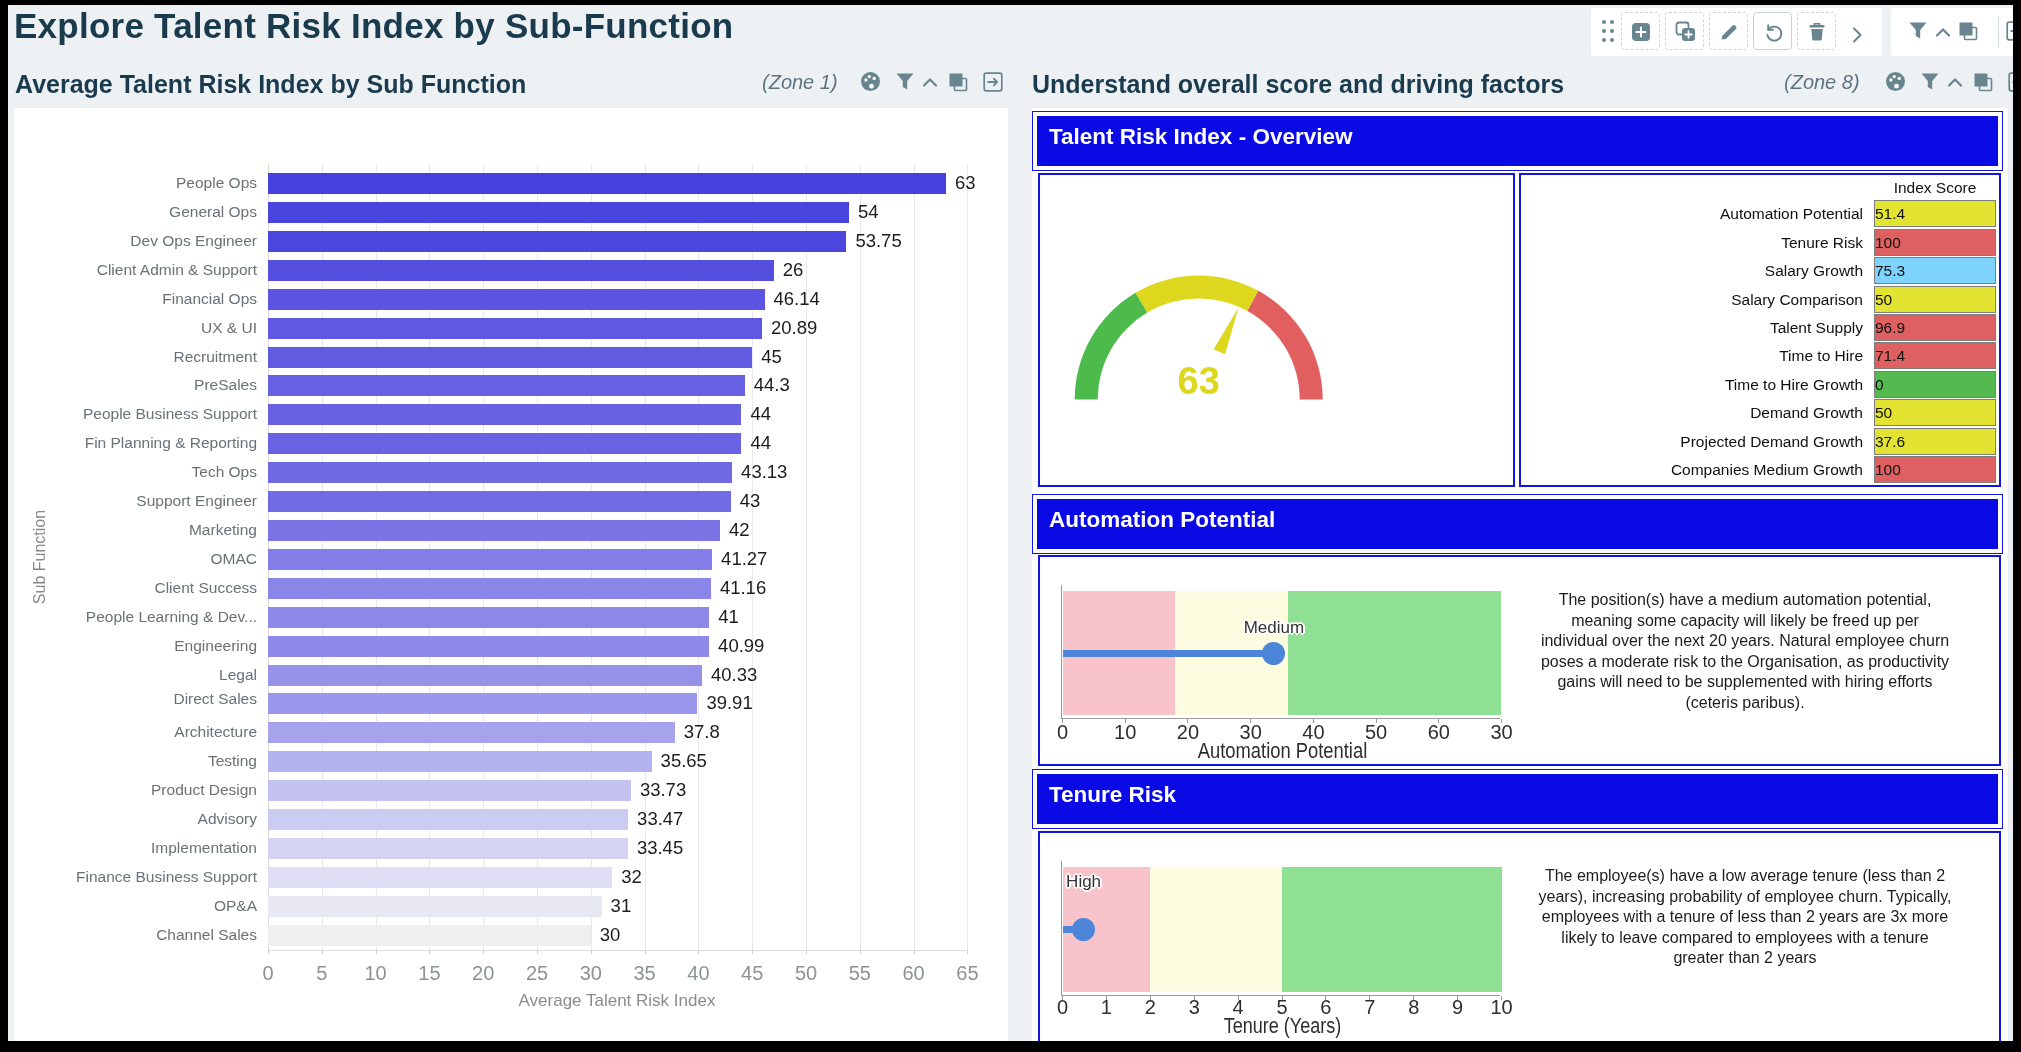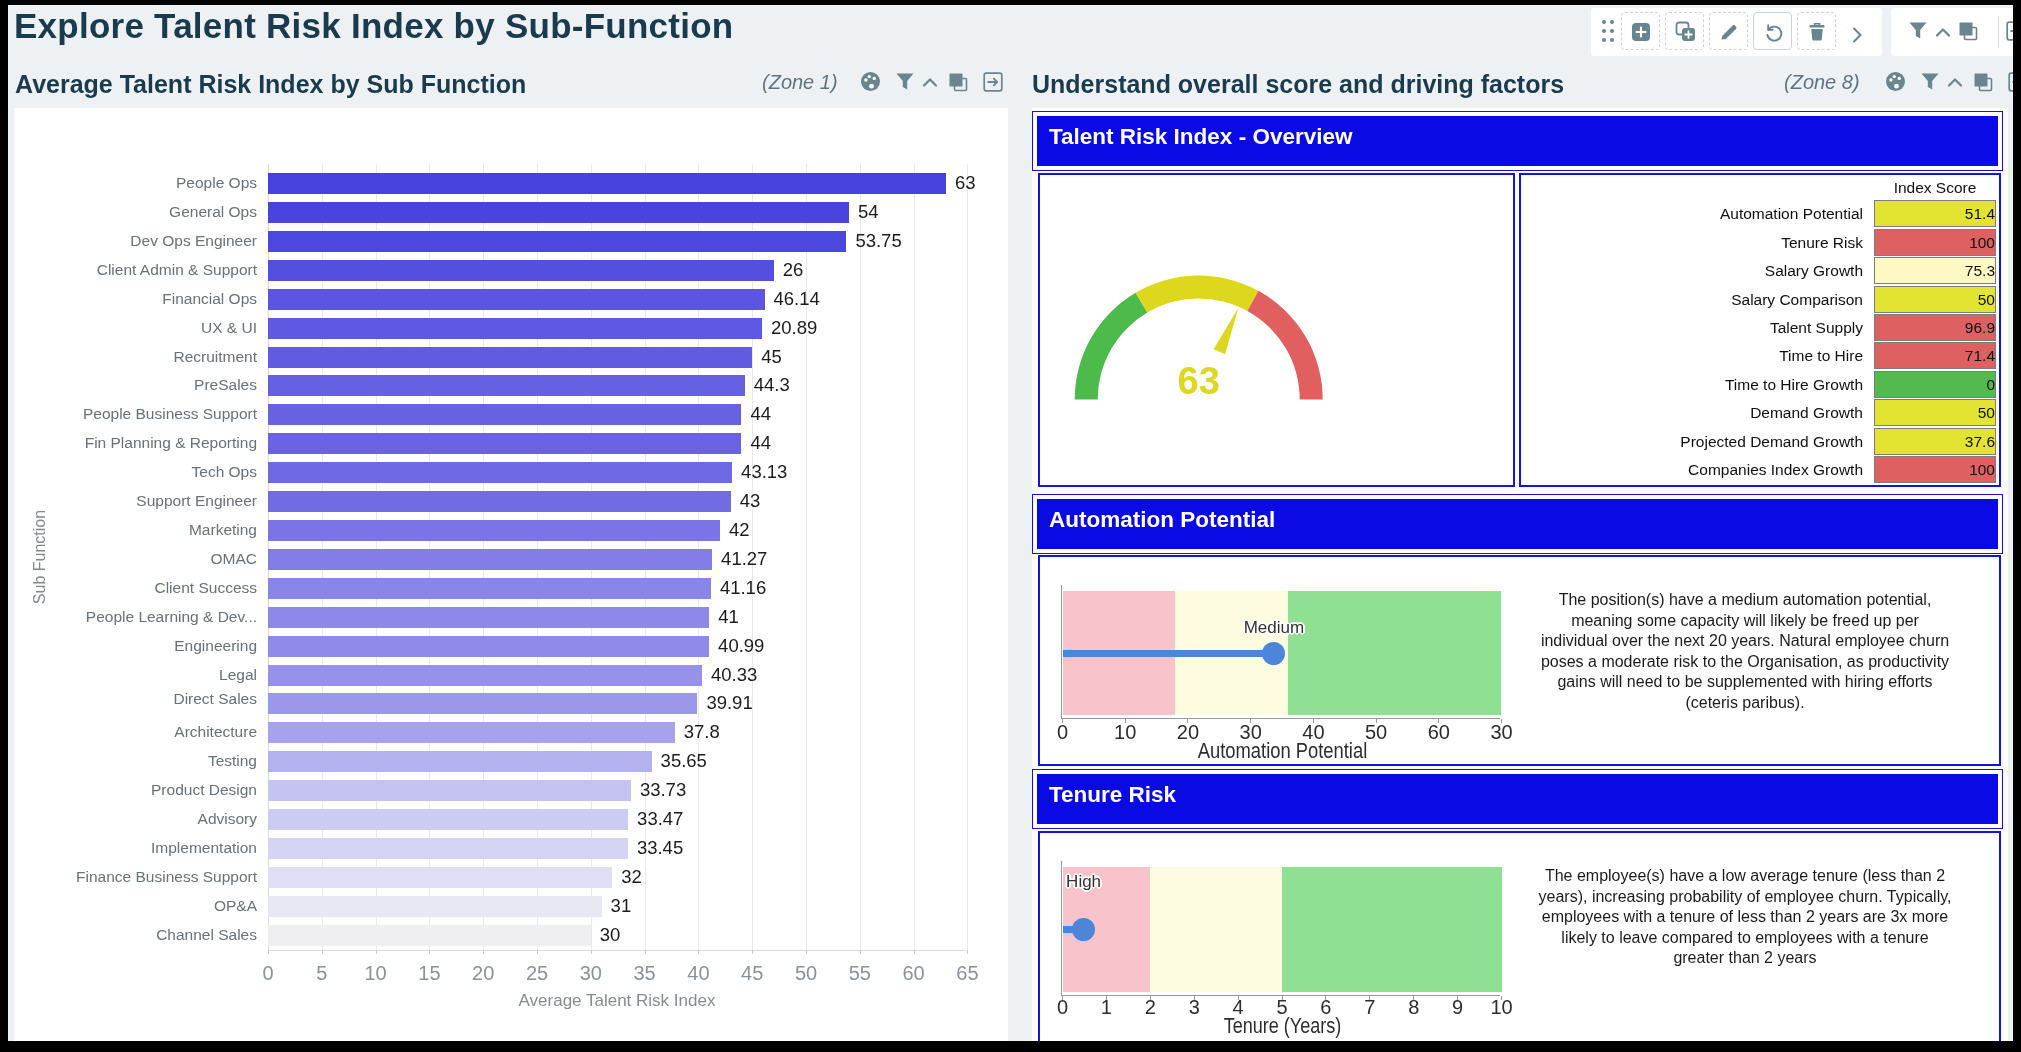--- a/index.html
+++ b/index.html
@@ -2,21 +2,21 @@
 <html><head><meta charset="utf-8"><style>
 *{margin:0;padding:0;box-sizing:border-box}
 body{width:2021px;height:1052px;background:#000;position:relative;font-family:"Liberation Sans",sans-serif;overflow:hidden}
 .page{position:absolute;left:8px;top:5px;width:2005px;height:1036px;background:#eef1f4}
 .card{position:absolute;background:#fff}
 .cat{position:absolute;left:0;width:257px;text-align:right;font-size:15.5px;color:#6a7177;line-height:22px}
 .bar{position:absolute;left:268px;height:21px}
 .val{position:absolute;font-size:18.5px;color:#1c1c1c;line-height:22px}
 .tick{position:absolute;width:44px;text-align:center;font-size:20px;color:#8d9296}
 .slab{position:absolute;right:158px;width:400px;text-align:right;font-size:15.5px;color:#101010;line-height:21px}
-.sbox{position:absolute;left:1874px;width:122px;height:27px;border:1px solid #7d7d7d;text-align:right;font-size:15.5px;color:#101010;line-height:26px}
+.sbox{position:absolute;left:1874px;width:122px;height:27px;border:1px solid #7d7d7d;text-align:left;font-size:15.5px;color:#101010;line-height:26px}
 .halo{position:absolute;text-align:center;font-size:17px;color:#333;text-shadow:-1px -1px 0 #fff,1px -1px 0 #fff,-1px 1px 0 #fff,1px 1px 0 #fff,0 2px 0 #fff,0 -2px 0 #fff,2px 0 0 #fff,-2px 0 0 #fff}
 .btick{position:absolute;width:50px;text-align:center;font-size:20px;color:#2e2e2e}
 .btitle{position:absolute;text-align:center;font-size:22px;color:#2e2e2e}
 .bluehead{position:absolute;left:1032px;width:971px;border:1px solid #1414e0;padding:4px;background:#fff}
 .bluehead>div{background:#0a0ae4;color:#fff;font-weight:bold;font-size:22.5px;height:50px;line-height:41px;padding-left:12px}
 .bluebox{position:absolute;border:2px solid #1414e0;background:#fff}
 .ptext{position:absolute;text-align:center;font-size:16px;color:#1c1c1c;line-height:20.5px}
 </style></head>
 <body>
 <div class="page"></div>
@@ -263,34 +263,34 @@
 <path d="M1258.4 290.8 A124 124 0 0 1 1322.7 399.5 L1299.7 399.5 A101 101 0 0 0 1247.4 311.0 Z" fill="#e25f5f"></path>
 <path d="M1238.4 307.7 L1213.6 349.3 L1225.1 354.3 Z" fill="#ddd71e"></path>
 <text x="1198.7" y="394" text-anchor="middle" font-family="Liberation Sans" font-size="38" font-weight="bold" fill="#ddd71e">63</text>
 </svg>
 <div style="position:absolute;left:1874px;top:179px;width:122px;text-align:center;font-size:15.5px;color:#101010">Index Score</div>
 <div class="slab" style="top:203.3px">Automation Potential</div>
 <div class="sbox" style="top:200.3px;background:#e3e332">51.4</div>
 <div class="slab" style="top:231.7px">Tenure Risk</div>
 <div class="sbox" style="top:228.7px;background:#df6060">100</div>
 <div class="slab" style="top:260.1px">Salary Growth</div>
-<div class="sbox" style="top:257.1px;background:#fef9c3">75.3</div>
+<div class="sbox" style="top:257.1px;background:#7dd3fc">75.3</div>
 <div class="slab" style="top:288.5px">Salary Comparison</div>
 <div class="sbox" style="top:285.5px;background:#e3e332">50</div>
 <div class="slab" style="top:316.9px">Talent Supply</div>
 <div class="sbox" style="top:313.9px;background:#df6060">96.9</div>
 <div class="slab" style="top:345.3px">Time to Hire</div>
 <div class="sbox" style="top:342.3px;background:#df6060">71.4</div>
 <div class="slab" style="top:373.7px">Time to Hire Growth</div>
 <div class="sbox" style="top:370.7px;background:#54ba4f">0</div>
 <div class="slab" style="top:402.1px">Demand Growth</div>
 <div class="sbox" style="top:399.1px;background:#e3e332">50</div>
 <div class="slab" style="top:430.5px">Projected Demand Growth</div>
 <div class="sbox" style="top:427.5px;background:#e3e332">37.6</div>
-<div class="slab" style="top:458.9px">Companies Index Growth</div>
+<div class="slab" style="top:458.9px">Companies Medium Growth</div>
 <div class="sbox" style="top:455.9px;background:#df6060">100</div>
 
 <div class="bluehead" style="top:494px">
     <div>Automation Potential</div>
   </div>
 <div class="bluebox" style="left:1038px;top:555px;width:963px;height:211px"></div>
 <div style="position:absolute;left:1062.5px;top:591px;width:112.9px;height:124px;background:#f9c3cb"></div>
 <div style="position:absolute;left:1175.4px;top:591px;width:112.9px;height:124px;background:#fdfbe0"></div>
 <div style="position:absolute;left:1288.3px;top:591px;width:213.2px;height:124px;background:#8fe092"></div>
 <div style="position:absolute;left:1061.0px;top:585px;width:1px;height:134px;background:#9a9a9a"></div>

